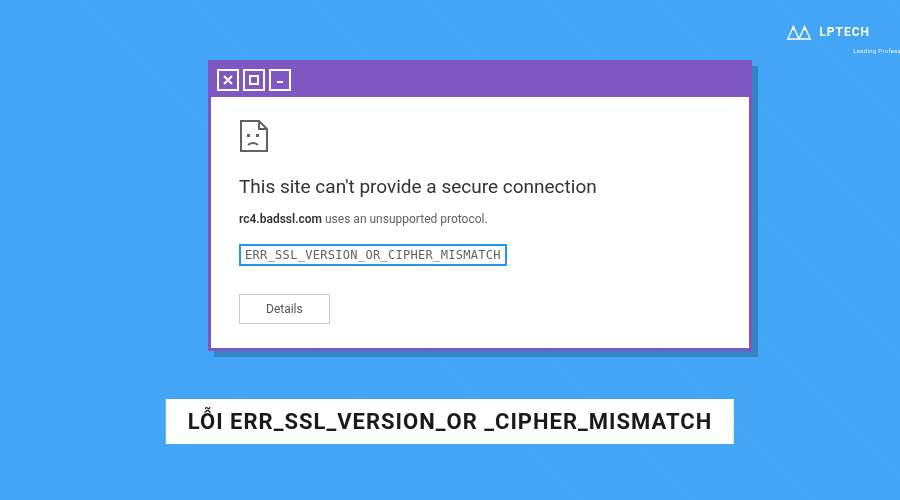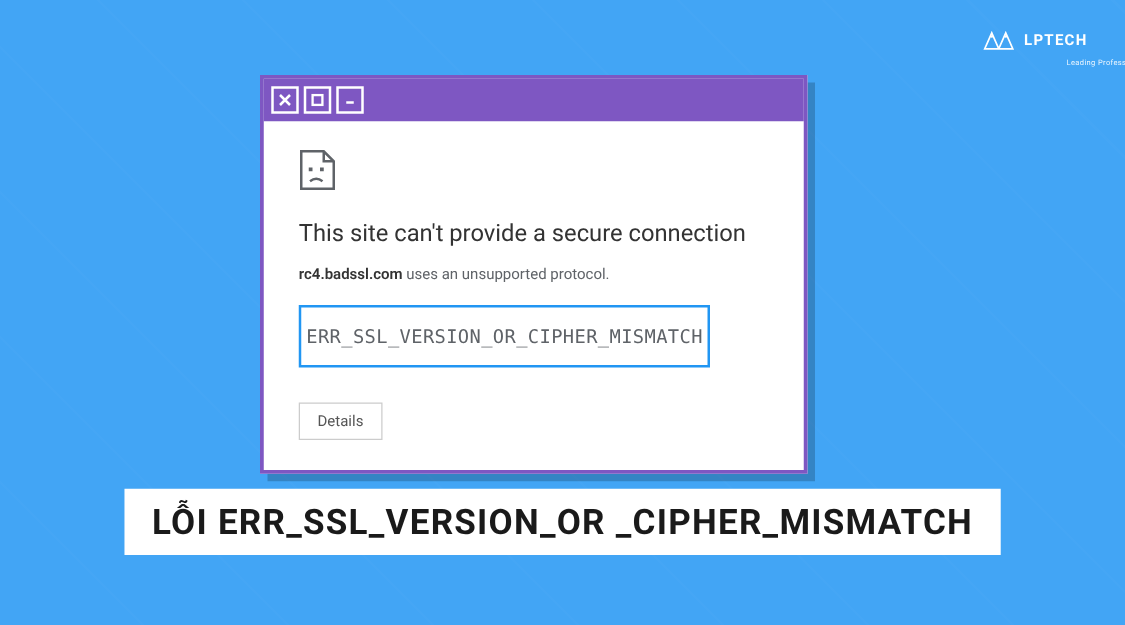--- a/index.html
+++ b/index.html
@@ -45,21 +45,21 @@
       opacity: 0.9;
       position: absolute;
       top: 22px;
       left: 34px;
       white-space: nowrap;
     }
     .window {
       position: absolute;
       top: 60px;
       left: 208px;
-      width: 438px;
+      width: 544px;
       background: #fff;
       border: 3px solid #7e57c2;
       box-shadow: 6px 6px 0 rgba(0,0,0,0.2);
     }
     .titlebar {
       height: 34px;
       background: #7e57c2;
       display: flex;
       align-items: center;
       padding: 0 6px;
@@ -93,45 +93,45 @@
       font-size: 12px;
       color: #5f6368;
       margin-bottom: 18px;
     }
     .subtext b {
       color: #333;
       font-weight: 600;
     }
     .error-code {
       display: inline-block;
-      font-size: 15px;
+      font-size: 12px;
       font-family: monospace;
       color: #5f6368;
       border: 2px solid #2196f3;
-      padding: 14px 4px;
+      padding: 2px 4px;
       margin-bottom: 28px;
       letter-spacing: 0.3px;
     }
     .details-btn {
       display: inline-block;
-      padding: 7px 14px;
+      padding: 7px 26px;
       border: 1px solid #ccc;
       font-size: 12px;
       color: #555;
       background: #fff;
       cursor: pointer;
     }
     .banner {
       position: absolute;
       bottom: 56px;
       left: 50%;
       transform: translateX(-50%);
       background: #fff;
       padding: 10px 22px;
-      font-size: 28px;
+      font-size: 22px;
       font-weight: 700;
       letter-spacing: 1px;
       color: #1a1a1a;
       white-space: nowrap;
     }
   </style>
 </head>
 <body>
 
 <div class="bg-pattern"></div>

